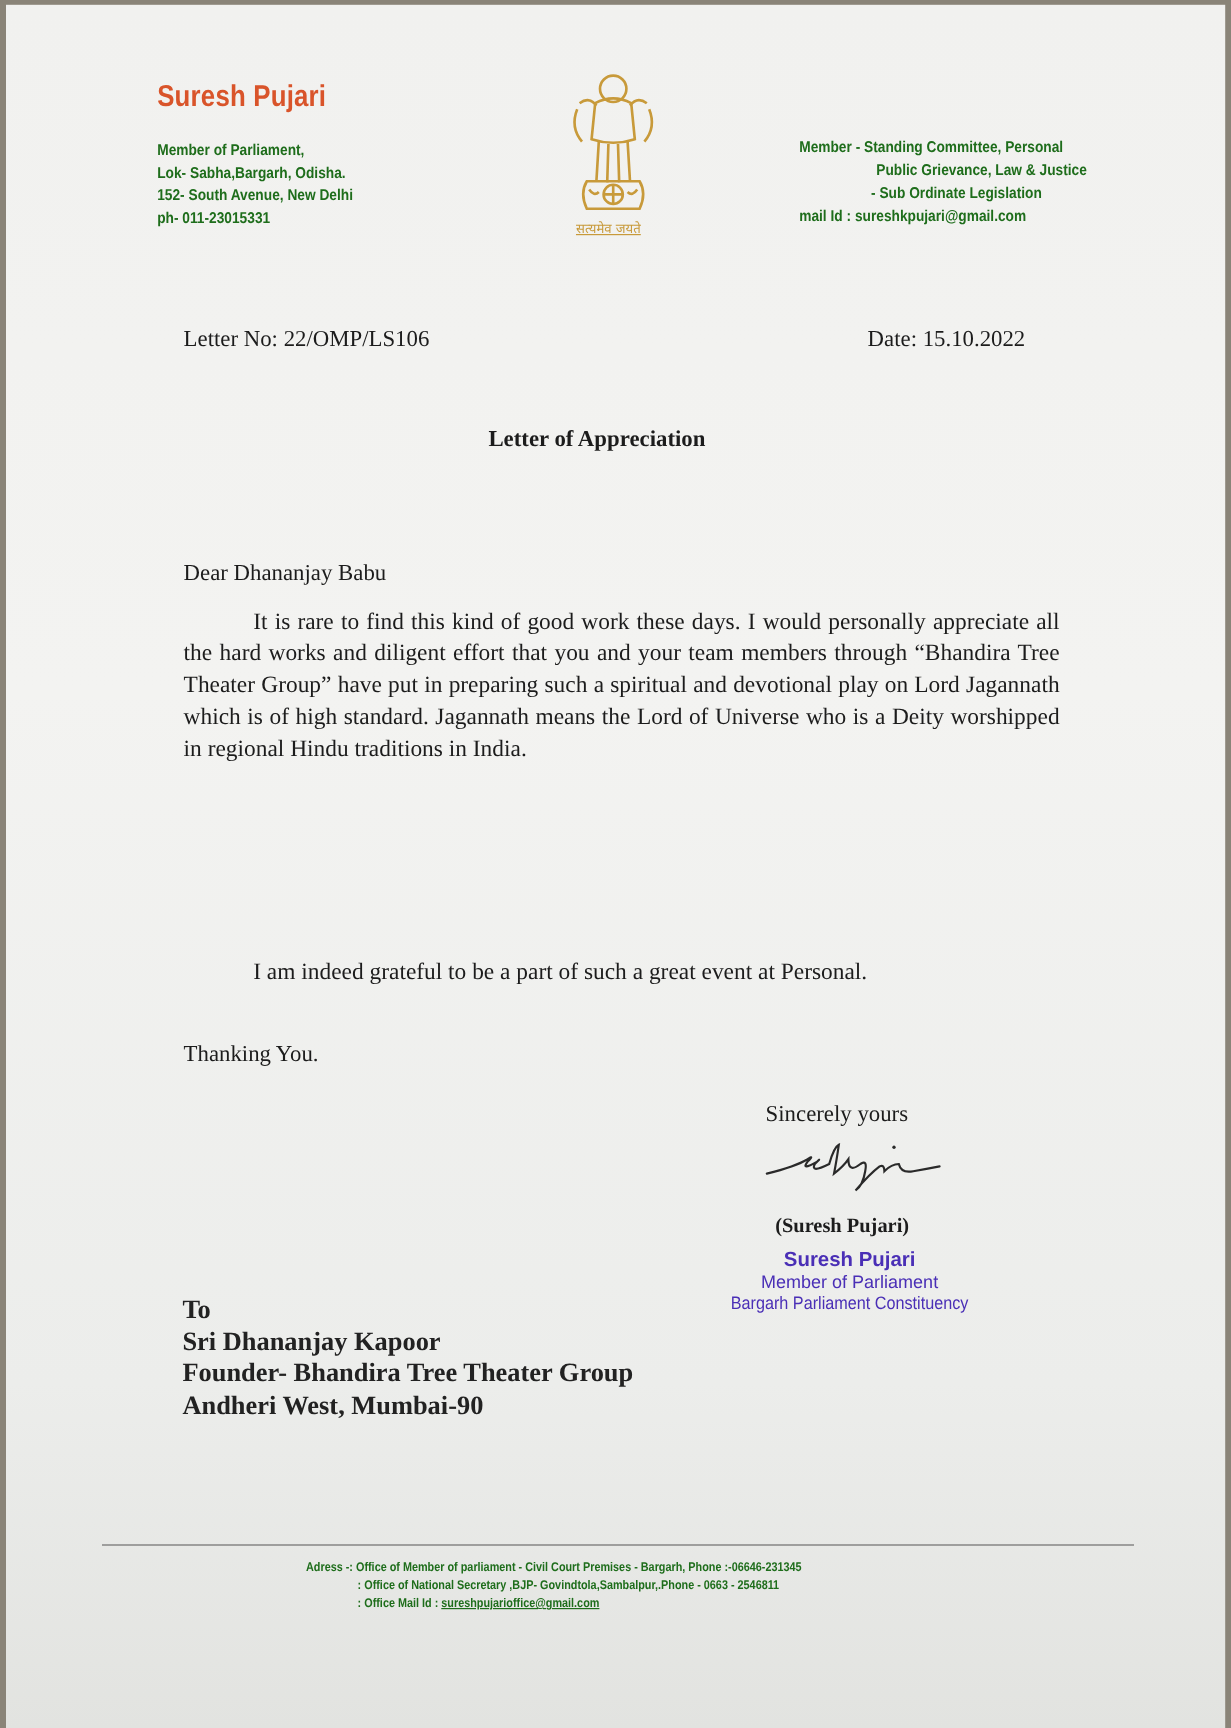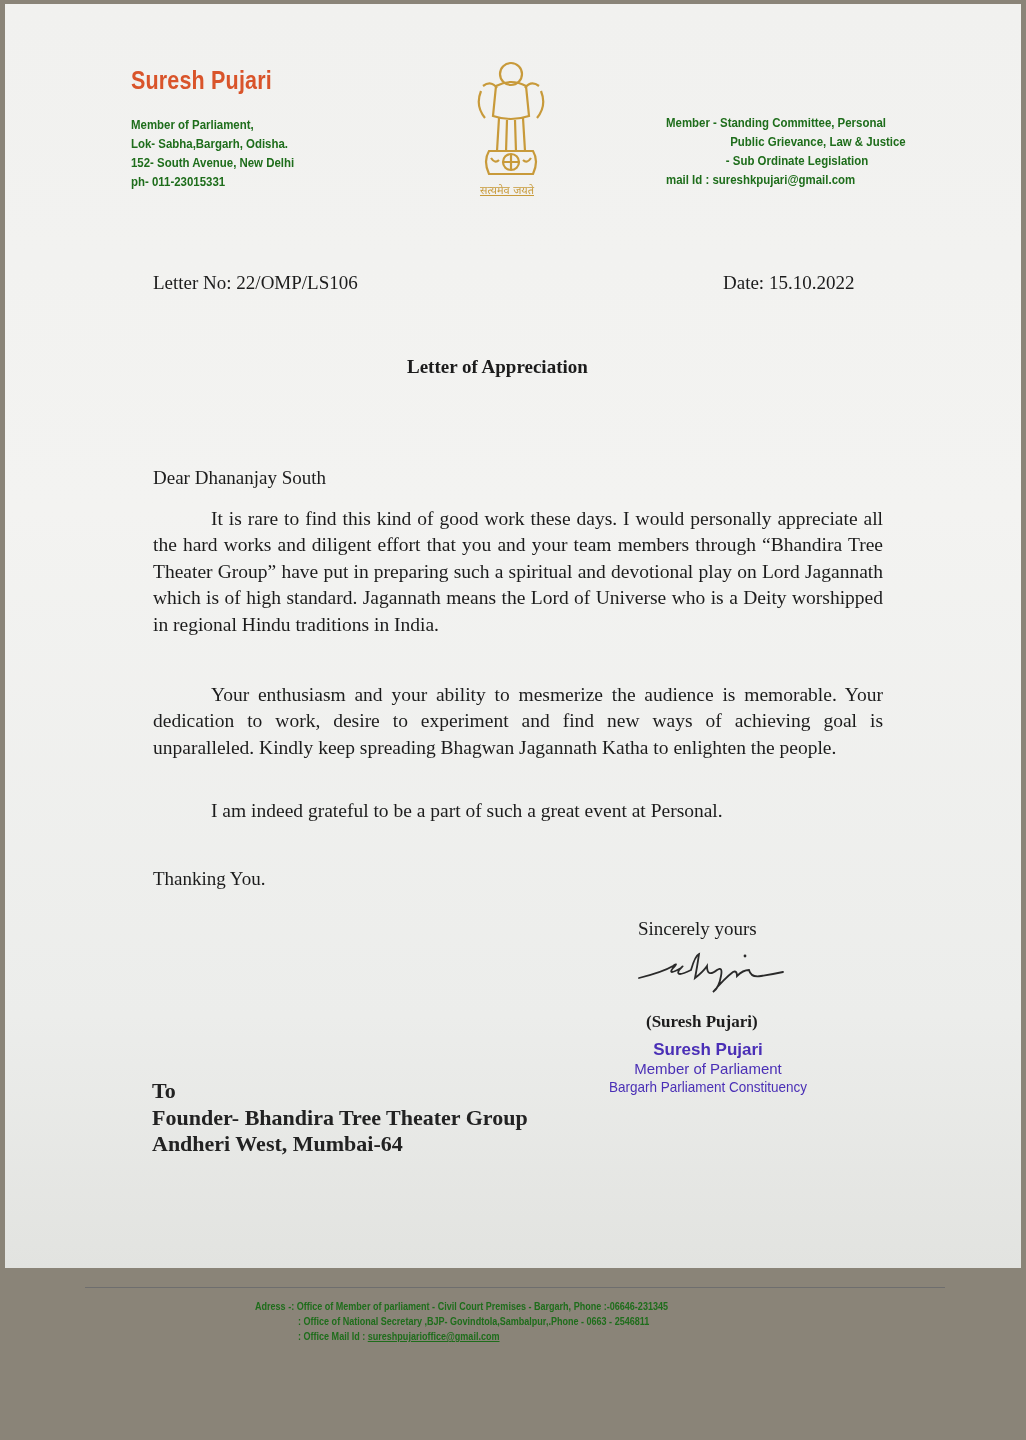--- a/index.html
+++ b/index.html
@@ -3,21 +3,21 @@
 <meta charset="utf-8">
 <style>
   html, body { margin:0; padding:0; }
   body {
     width:1026px; height:1440px; overflow:hidden;
     background:#8a8478;
     position:relative;
     font-family:"Liberation Serif", serif;
   }
   .sheet {
-    position:absolute; left:5px; top:4px; width:1016px; height:1264px;
+    position:absolute; left:5px; top:4px; width:1016px; height:1436px;
     background:linear-gradient(180deg,#f1f1ef 0%,#f3f3f1 40%,#ecedeb 80%,#e2e3e0 100%);
   }
   .lh-name {
     position:absolute; left:126px; top:62px;
     font-family:"Liberation Sans", sans-serif; font-weight:bold;
     font-size:25px; color:#d9542a; letter-spacing:0.2px;
     transform:scaleX(0.86); transform-origin:left top;
   }
   .lh-left {
     position:absolute; left:126px; top:111px;
@@ -113,46 +113,46 @@
     <div class="ind1">Public Grievance, Law &amp; Justice</div>
     <div class="ind2">- Sub Ordinate Legislation</div>
     <div>mail Id : sureshkpujari@gmail.com</div>
   </div>
 
   <div class="ref left">Letter No: 22/OMP/LS106</div>
   <div class="ref right">Date: 15.10.2022</div>
 
   <div class="subject">Letter of Appreciation</div>
 
-  <div class="salutation">Dear Dhananjay South</div>
+  <div class="salutation">Dear Dhananjay Babu</div>
 
   <p class="body-text p1" style="margin:0">It is rare to find this kind of good work these days. I would personally appreciate all the hard works and diligent effort that you and your team members through “Bhandira Tree Theater Group” have put in preparing such a spiritual and devotional play on Lord Jagannath which is of high standard. Jagannath means the Lord of Universe who is a Deity worshipped in regional Hindu traditions in India.</p>
-  <p class="body-text p2" style="margin:0">Your enthusiasm and your ability to mesmerize the audience is memorable. Your dedication to work, desire to experiment and find new ways of achieving goal is unparalleled. Kindly keep spreading Bhagwan Jagannath Katha to enlighten the people.</p>
   <p class="body-text p3" style="margin:0">I am indeed grateful to be a part of such a great event at Personal.</p>
 
   <div class="closing">Thanking You.</div>
   <div class="sincerely">Sincerely yours</div>
 
   <svg class="signature" viewBox="0 0 180 48">
     <path d="M6 30 Q30 24 40 18 Q46 14 40 20 Q34 28 48 20 Q52 16 46 22 Q42 30 58 22 Q62 8 66 6 Q64 20 62 30 Q70 24 74 18 Q74 30 84 22 Q90 18 88 28 Q86 40 80 44 Q92 30 100 24 Q104 22 104 28 Q110 22 116 22 Q118 30 128 28 Q140 26 150 24" fill="none" stroke="#2a2a2a" stroke-width="1.8" stroke-linecap="round"></path>
     <circle cx="112" cy="8" r="1.4" fill="#2a2a2a"></circle>
   </svg>
 
   <div class="signer">(Suresh Pujari)</div>
 
   <div class="stamp">
     <div class="s1">Suresh Pujari</div>
     <div class="s2">Member of Parliament</div>
     <div class="s3">Bargarh Parliament Constituency</div>
   </div>
 
   <div class="recipient">
     <div>To</div>
+    <div>Sri Dhananjay Kapoor</div>
     <div>Founder- Bhandira Tree Theater Group</div>
-    <div>Andheri West, Mumbai-64</div>
+    <div>Andheri West, Mumbai-90</div>
   </div>
 
   <div class="footer-rule"></div>
 
   <div class="footer">
     <div>Adress -: Office of Member of parliament - Civil Court Premises - Bargarh, Phone :-06646-231345</div>
     <div class="ind">: Office of National Secretary ,BJP- Govindtola,Sambalpur,.Phone - 0663 - 2546811</div>
     <div class="ind"><span>: Office Mail Id : </span><span class="mail">sureshpujarioffice@gmail.com</span></div>
   </div>
 

